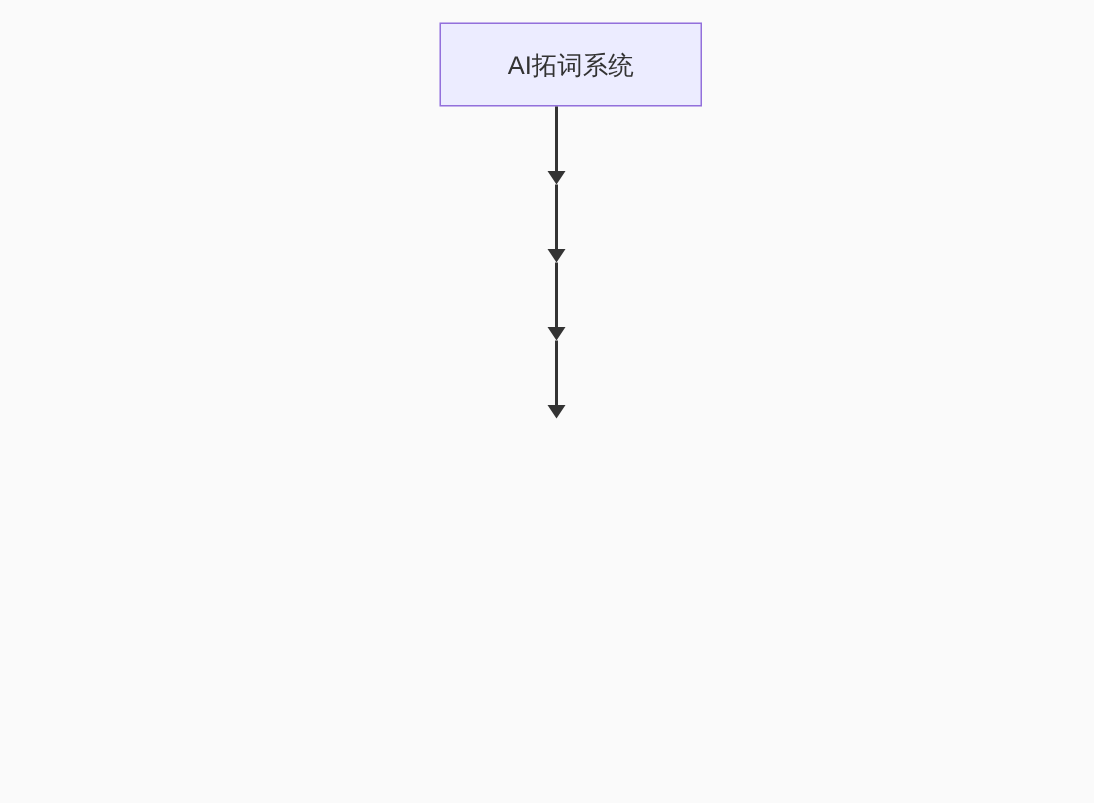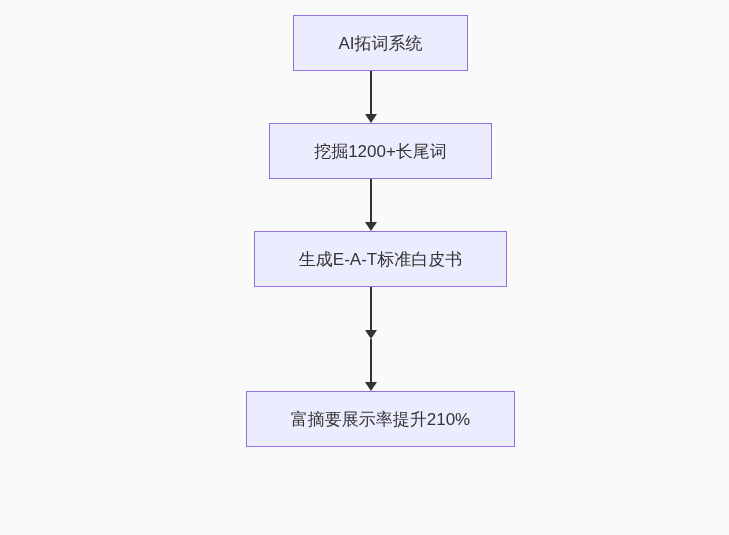--- a/index.html
+++ b/index.html
@@ -70,41 +70,32 @@
 
   <div class="node">
     <span class="node-label">AI拓词系统</span>
   </div>
 
   <div class="arrow">
     <div class="arrow-line"></div>
     <div class="arrow-head"></div>
   </div>
 
-  <div class="node">
-    <span class="node-label">挖掘1200+长尾词</span>
-  </div>
-
-  <div class="arrow">
-    <div class="arrow-line"></div>
-    <div class="arrow-head"></div>
-  </div>
-
-  <div class="node">
-    <span class="node-label">生成E-A-T标准白皮书</span>
-  </div>
 
   <div class="arrow">
     <div class="arrow-line"></div>
     <div class="arrow-head"></div>
   </div>
 
 
   <div class="arrow">
     <div class="arrow-line"></div>
     <div class="arrow-head"></div>
   </div>
 
-  <div class="node">
-    <span class="node-label">富摘要展示率提升210%</span>
+
+  <div class="arrow">
+    <div class="arrow-line"></div>
+    <div class="arrow-head"></div>
   </div>
+
 
 </div>
 
 </body></html>

